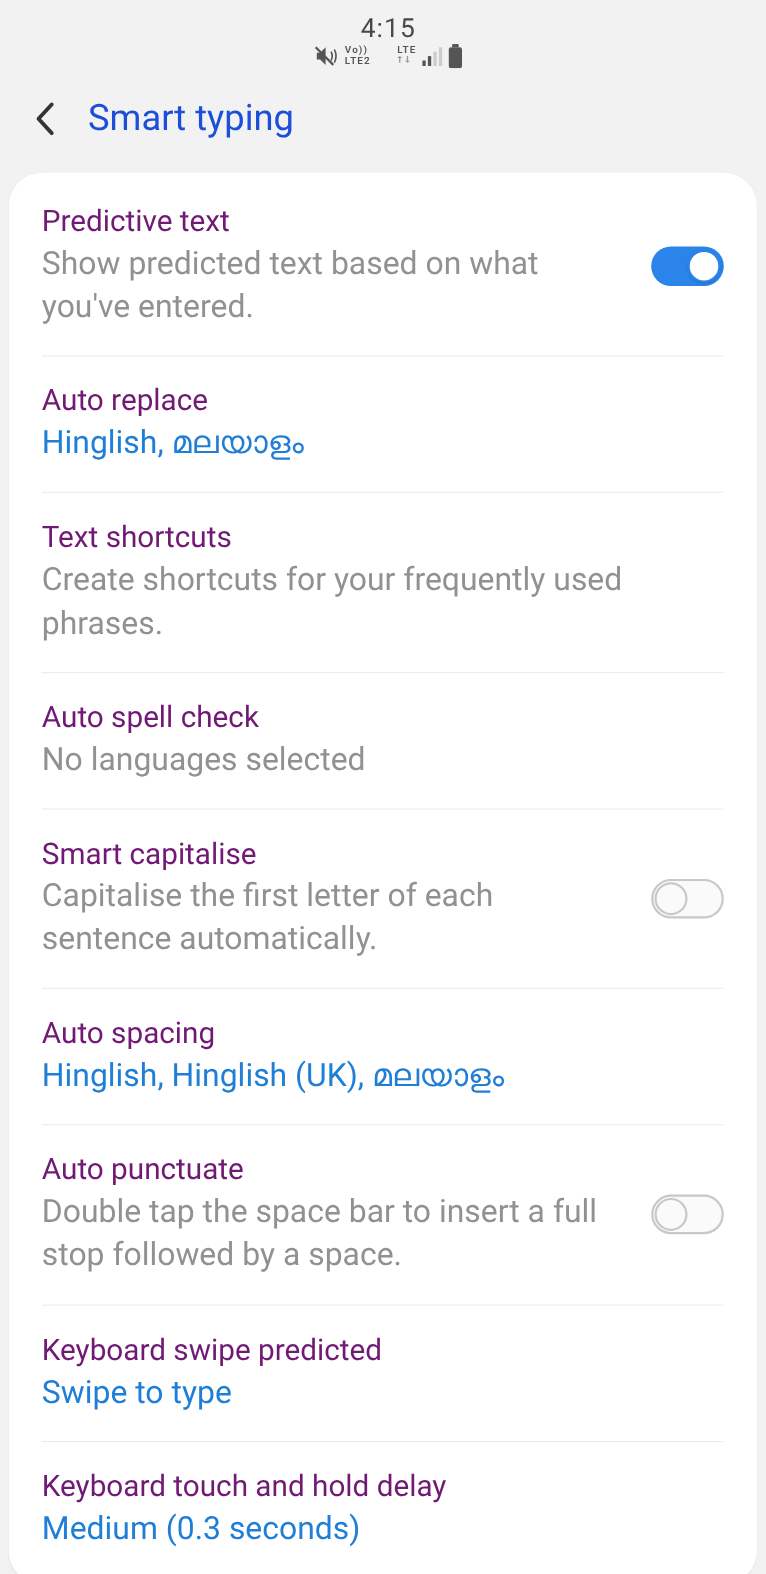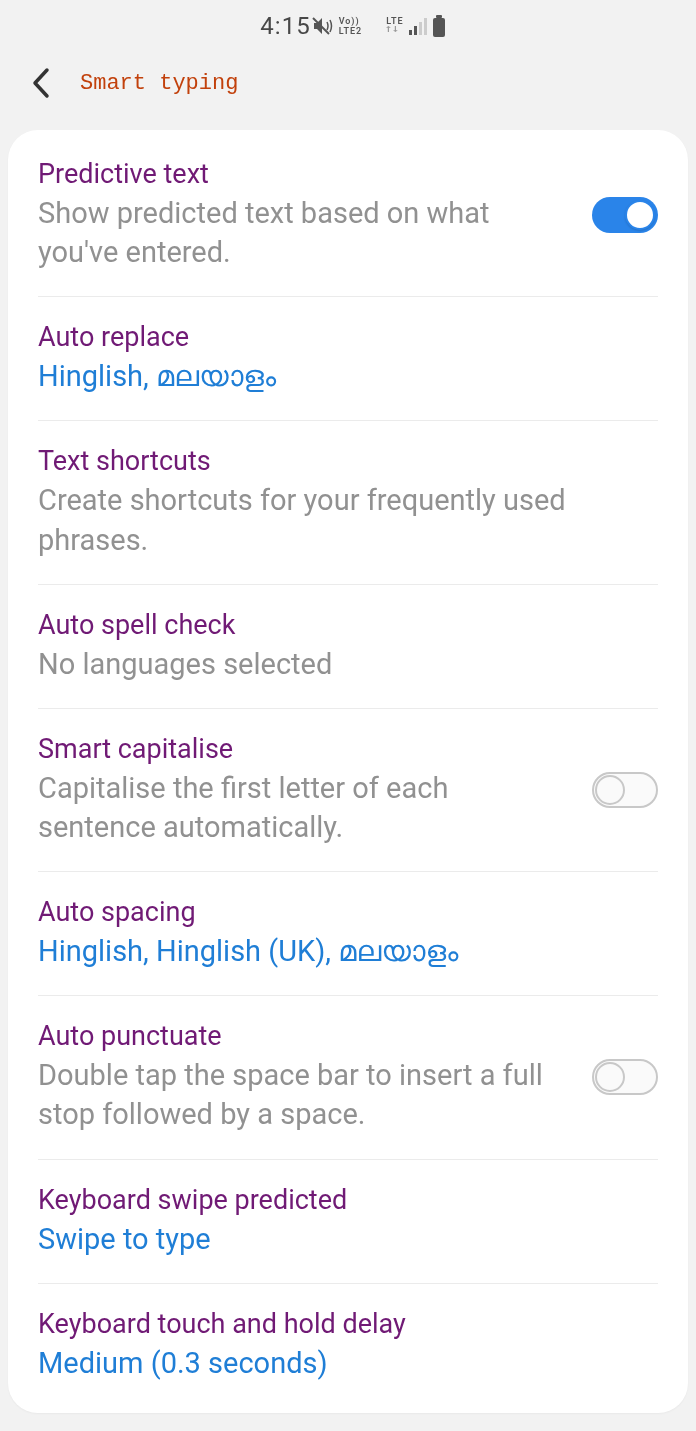--- a/index.html
+++ b/index.html
@@ -9,26 +9,27 @@
     }
     body {
       font-family: -apple-system, BlinkMacSystemFont, 'Segoe UI', Roboto, Helvetica, Arial, sans-serif;
       background: #f2f2f2;
       width: 696px;
       height: 1431px;
       overflow: hidden;
     }
     .status-bar {
       display: flex;
-      justify-content: center;
+      justify-content: flex-start;
       align-items: center;
       padding: 12px 22px 8px 32px;
       font-size: 24px;
       color: #484848;
       letter-spacing: 1px;
+      flex-direction: column;
     }
     .status-time {
       font-weight: 400;
     }
     .status-icons {
       display: flex;
       align-items: center;
       gap: 4px;
     }
     .status-icons svg {
@@ -45,24 +46,23 @@
       align-items: center;
       padding: 18px 20px 30px 30px;
       gap: 28px;
     }
     .back-btn {
       display: flex;
       align-items: center;
       justify-content: center;
     }
     .header-title {
-      font-size: 22px;
+      font-size: 33px;
       font-weight: 400;
-      color: #c2410c;
-      font-family: Liberation Mono, monospace;
+      color: #1d4ed8;
     }
     .card {
       background: #ffffff;
       margin: 0 8px;
       border-radius: 30px;
       padding: 0;
       box-shadow: 0 1px 2px rgba(0,0,0,0.04);
     }
     .row {
       display: flex;

